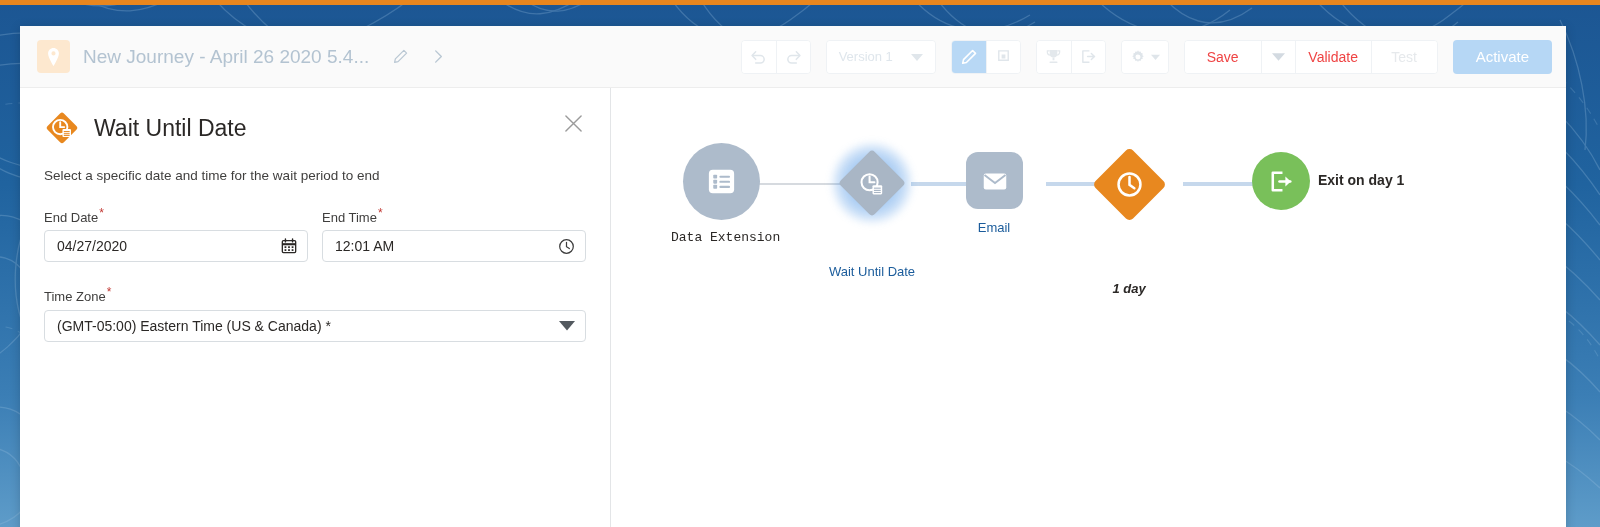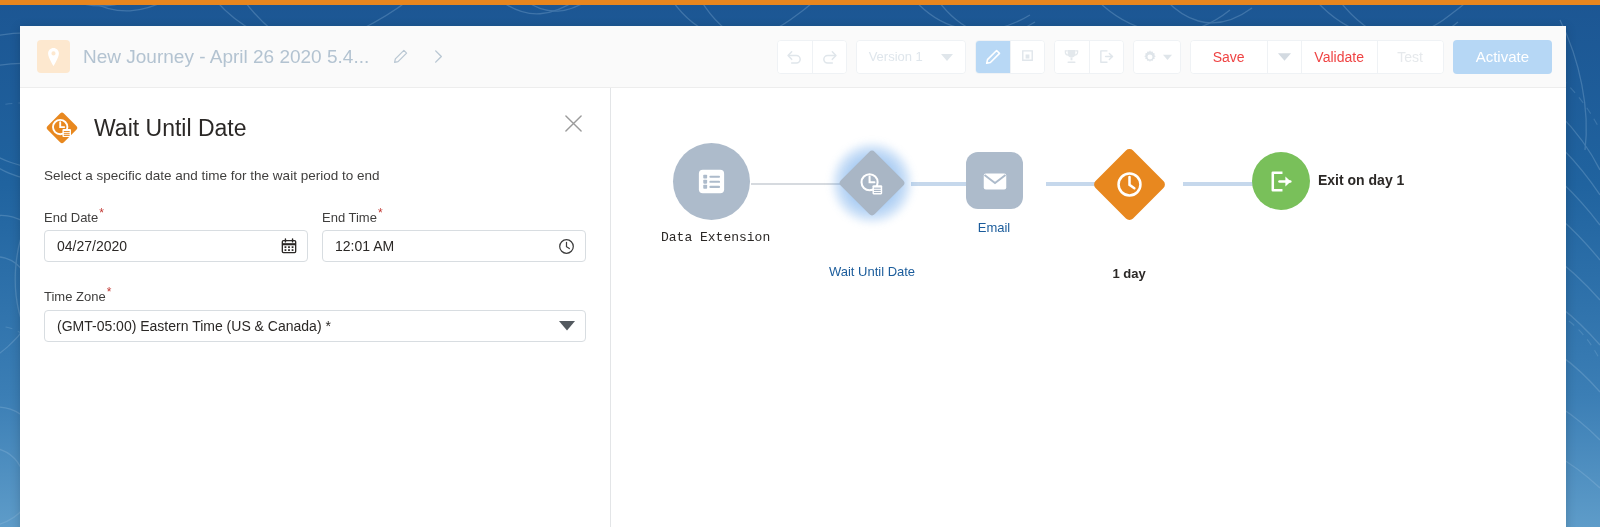--- a/index.html
+++ b/index.html
@@ -91,21 +91,21 @@
   }
 
   
   .hdr-right {
     position: absolute;
     right: 14px;
     top: 50%;
     transform: translateY(-50%);
     display: flex;
     align-items: center;
-    gap: 9px;
+    gap: 15px;
   }
   .btn-group {
     display: flex;
     border: 1px solid #eff2f5;
     border-radius: 4px;
     background: #fff;
     overflow: hidden;
   }
   .btn-group > * + * { border-left: 1px solid #eff2f5; }
   .tbtn {
@@ -477,21 +477,21 @@
       <div class="flow">
 
         <div class="conn gray" style="left:140px; top:95px; width:105px;"></div>
         <svg width="16" height="16" viewBox="0 0 16 16" style="position:absolute; left:232px; top:88px;">
           <path d="M4 3 10 8 4 13" fill="none" stroke="#c2cad3" stroke-width="2" stroke-linecap="round" stroke-linejoin="round"></path>
         </svg>
         <div class="conn blue" style="left:300px; top:94px; width:70px;"></div>
         <div class="conn blue" style="left:435px; top:94px; width:70px;"></div>
         <div class="conn blue" style="left:572px; top:94px; width:72px;"></div>
 
-        <div class="node" style="left:62px; top:55px;font-family:Liberation Mono, monospace;">
+        <div class="node" style="left:72px; top:55px;font-family:Liberation Mono, monospace;">
           <div class="circle-node" style="width:77px; height:77px; background:#adbbcb;">
             <svg width="33" height="33" viewBox="0 0 34 34">
               <rect x="4" y="5" width="26" height="24" rx="4" fill="#ffffff"></rect>
               <rect x="8.5" y="10" width="4" height="4" rx="0.8" fill="#adbbcb"></rect>
               <rect x="8.5" y="15.2" width="4" height="4" rx="0.8" fill="#adbbcb"></rect>
               <rect x="8.5" y="20.4" width="4" height="4" rx="0.8" fill="#adbbcb"></rect>
               <rect x="14.8" y="11" width="11" height="2.2" rx="1" fill="#adbbcb"></rect>
               <rect x="14.8" y="16.2" width="11" height="2.2" rx="1" fill="#adbbcb"></rect>
               <rect x="14.8" y="21.4" width="11" height="2.2" rx="1" fill="#adbbcb"></rect>
             </svg>
@@ -528,21 +528,21 @@
 
         <div class="node" style="left:478px; top:56px;">
           <div class="diamond" style="position:absolute; left:14px; top:14px; width:53px; height:53px; background:#e8881f; border-radius:5px;">
             <span class="dicon">
               <svg width="31" height="31" viewBox="0 0 32 32">
                 <circle cx="16" cy="16" r="11.3" fill="none" stroke="#ffffff" stroke-width="2.6"></circle>
                 <path d="M16 8.2V16.4l5 3.4" fill="none" stroke="#ffffff" stroke-width="2.6" stroke-linecap="round"></path>
               </svg>
             </span>
           </div>
-          <div class="node-lbl lbl-dark" style="left:0px; top:122px; width:80px; font-weight:bold;">1 day</div>
+          <div class="node-lbl lbl-dark" style="left:0px; top:137px; width:80px; font-weight:bold;font-style:italic;">1 day</div>
         </div>
 
         <div class="node" style="left:641px; top:64px;">
           <div class="circle-node" style="width:58px; height:58px; background:#79c05a;">
             <svg width="31" height="31" viewBox="0 0 32 32">
               <path d="M17 7H7v18h10" fill="none" stroke="#ffffff" stroke-width="2.6" stroke-linejoin="round"></path>
               <path d="M14 16h11" fill="none" stroke="#ffffff" stroke-width="2.8" stroke-linecap="round"></path>
               <path d="M20 10.8 25.6 16 20 21.2z" fill="#ffffff"></path>
             </svg>
           </div>

